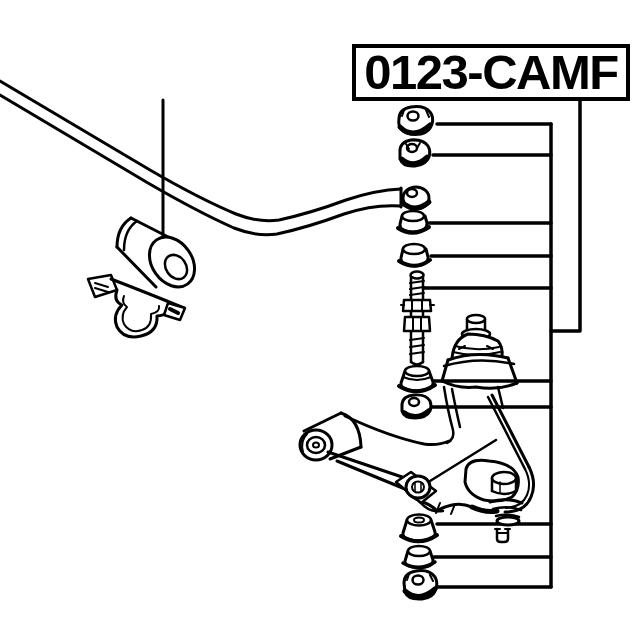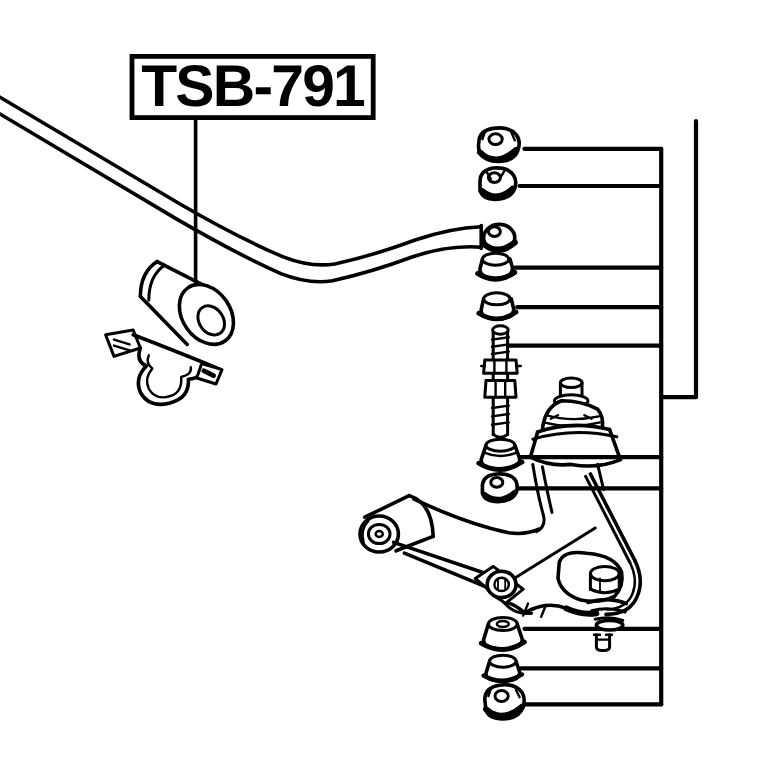--- a/index.html
+++ b/index.html
@@ -201,17 +201,17 @@
     </g>
 
     <g>
       <path d="M404,583 Q404,573 416,571 Q429,569 435,577 Q438,582 436,589 Q433,598 422,599 Q408,600 405,592 Z" stroke-width="3" fill="#fff"></path>
       <ellipse cx="418" cy="580" rx="5.5" ry="4.5" stroke-width="2.5"></ellipse>
       <path d="M405,591 Q419,603 435,589" stroke-width="5"></path>
       <path d="M409,574 L407,580 M430,575 L433,581" stroke-width="2"></path>
     </g>
   </svg>
 
-  <div id="tsb-box" class="label-box">
-    <span>TSB-791</span>
+  <div id="camf-box" class="label-box">
+    <span>0123-CAMF</span>
   </div>
 
 </div>
 
 </body></html>

